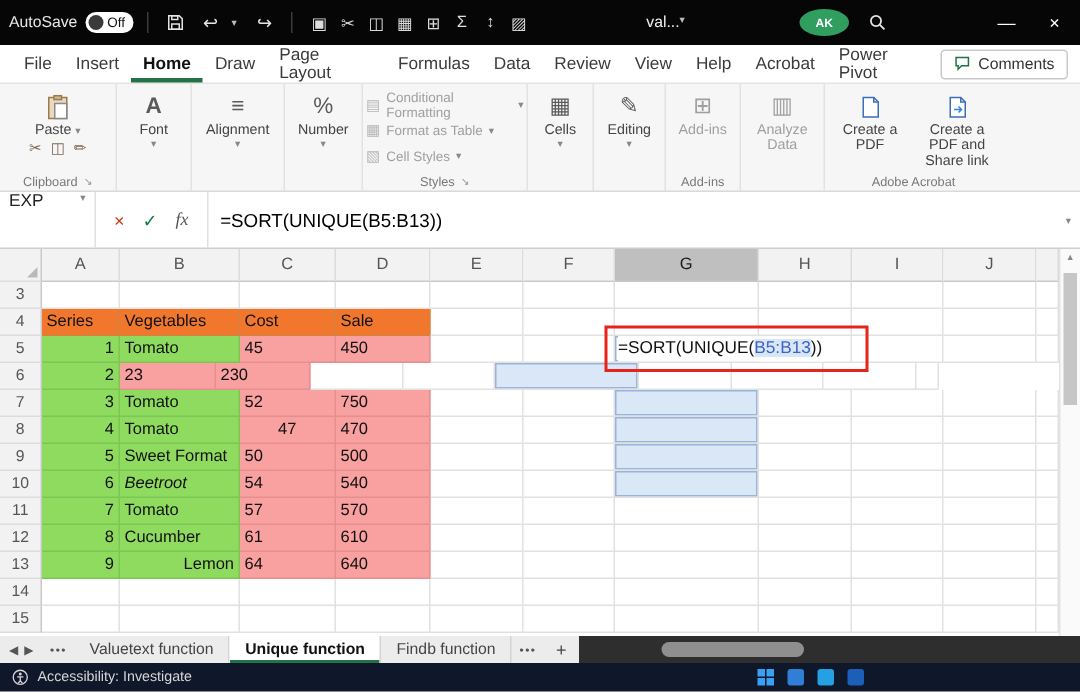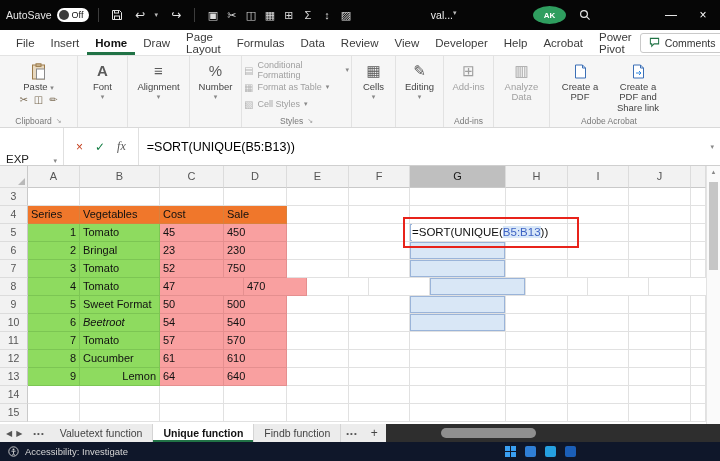--- a/index.html
+++ b/index.html
@@ -44,21 +44,21 @@
   .clip-small{display:flex;gap:6px;font-size:10px;color:#7a6a52;margin-top:1px}
   .srows{display:flex;flex-direction:column;justify-content:flex-start;gap:1px;padding-top:3px}
   .srow{display:flex;align-items:center;gap:4px;font-size:9px;color:#9f9f9f;height:16px}
   .srow .sic{font-size:10px;color:#b5b5b5}
   .dim{color:#9f9f9f}
   .twoline{width:52px;white-space:normal}
   .rspacer{flex:1}
 
   
   .formulabar{top:128px;height:38px;background:#fff;border-bottom:1px solid #cfcfcf;display:flex;align-items:stretch}
-  .namebox{width:64px;border-right:1px solid #e0e0e0;display:flex;align-items:flex-end;justify-content:space-between;padding:0 6px;font-size:11.5px}
+  .namebox{width:64px;border-right:1px solid #e0e0e0;display:flex;align-items:flex-start;justify-content:space-between;padding:0 6px;font-size:11.5px}
   .fbtns{display:flex;align-items:center;gap:12px;padding:0 12px;border-right:1px solid #e0e0e0}
   .fcancel{color:#c43e1c;font-size:12px}
   .fenter{color:#107c41;font-size:12px}
   .ffx{font-style:italic;font-family:"Liberation Serif","DejaVu Serif",serif;color:#555;font-size:12px}
   .ftext{flex:1;display:flex;align-items:center;padding-left:8px;font-size:12.5px;color:#000}
   .fexpand{display:flex;align-items:center;padding:0 6px}
 
   
   .grid{top:166px;left:0;width:706px;height:258px;background:#fff;overflow:hidden;position:absolute}
   .grow{display:flex;height:18px}
@@ -159,21 +159,20 @@
   <div id="menu-tabs">
       <div class="mtab">File</div>
       <div class="mtab">Insert</div>
       <div class="mtab active">Home</div>
       <div class="mtab">Draw</div>
       <div class="mtab">Page Layout</div>
       <div class="mtab">Formulas</div>
       <div class="mtab">Data</div>
       <div class="mtab">Review</div>
       <div class="mtab">View</div>
-      <div class="mtab">Developer</div>
       <div class="mtab">Help</div>
       <div class="mtab">Acrobat</div>
       <div class="mtab">Power Pivot</div>
     </div>
   <button class="comments-btn">
     <svg width="11" height="11" viewBox="0 0 12 12">
         <path d="M1.5 1.5h9v6h-5l-2.5 2.5v-2.5h-1.5z" fill="none" stroke="#217346" stroke-width="1.1"></path>
       </svg>
     <span>Comments</span>
   </button>
@@ -386,21 +385,20 @@
         <span class="g5text"><span>=SORT(UNIQUE(</span><span class="rangeblue">B5:B13</span><span>))</span></span>
       </div>
       <div class="cell" style="width: 62px;"></div>
       <div class="cell" style="width: 61px;"></div>
       <div class="cell" style="width: 62px;"></div>
       <div class="cell" style="width: 15px;"></div>
     </div>
     <div class="grow">
       <div class="rowhead">6</div>
       <div class="cell green numr" style="width: 52px;">2</div>
-      <div class="cell green" style="width: 80px;">Bringal</div>
       <div class="cell pink" style="width: 64px;">23</div>
       <div class="cell pink" style="width: 63px;">230</div>
       <div class="cell" style="width: 62px;"></div>
       <div class="cell" style="width: 61px;"></div>
       <div class="cell spill" style="width: 96px;"></div>
       <div class="cell" style="width: 62px;"></div>
       <div class="cell" style="width: 61px;"></div>
       <div class="cell" style="width: 62px;"></div>
       <div class="cell" style="width: 15px;"></div>
     </div>
@@ -415,21 +413,21 @@
       <div class="cell spill" style="width: 96px;"></div>
       <div class="cell" style="width: 62px;"></div>
       <div class="cell" style="width: 61px;"></div>
       <div class="cell" style="width: 62px;"></div>
       <div class="cell" style="width: 15px;"></div>
     </div>
     <div class="grow">
       <div class="rowhead">8</div>
       <div class="cell green numr" style="width: 52px;">4</div>
       <div class="cell green" style="width: 80px;">Tomato</div>
-      <div class="cell pink" style="width: 84px;">47</div>
+      <div class="cell pink" style="width: 64px; text-align: center;">47</div>
       <div class="cell pink" style="width: 63px;">470</div>
       <div class="cell" style="width: 62px;"></div>
       <div class="cell" style="width: 61px;"></div>
       <div class="cell spill" style="width: 96px;"></div>
       <div class="cell" style="width: 62px;"></div>
       <div class="cell" style="width: 61px;"></div>
       <div class="cell" style="width: 62px;"></div>
       <div class="cell" style="width: 15px;"></div>
     </div>
     <div class="grow">

